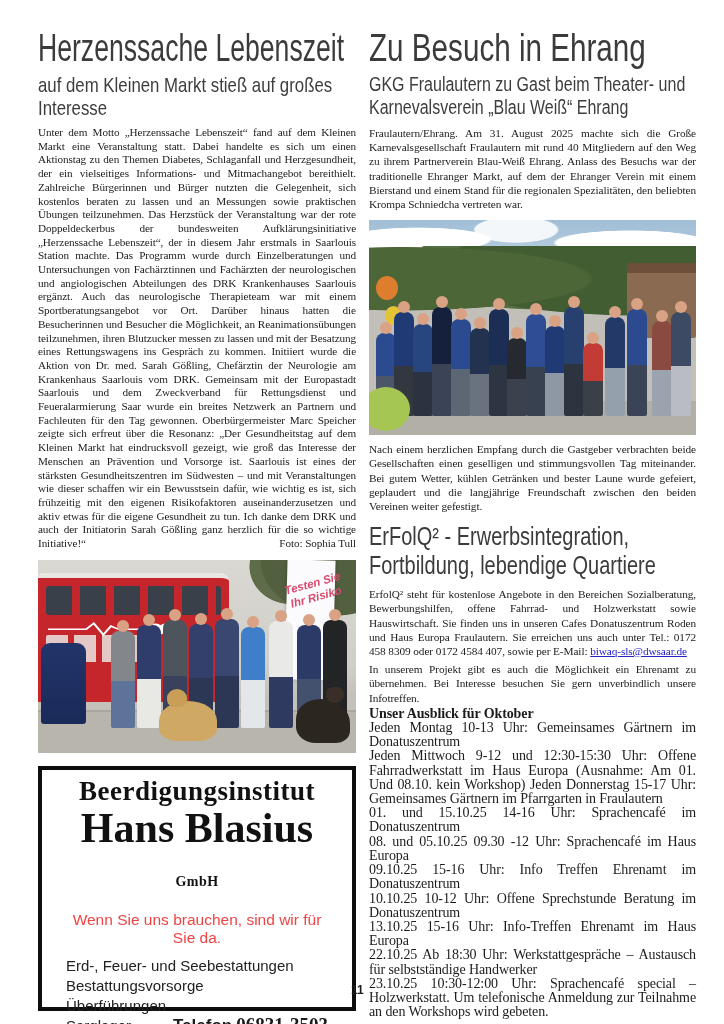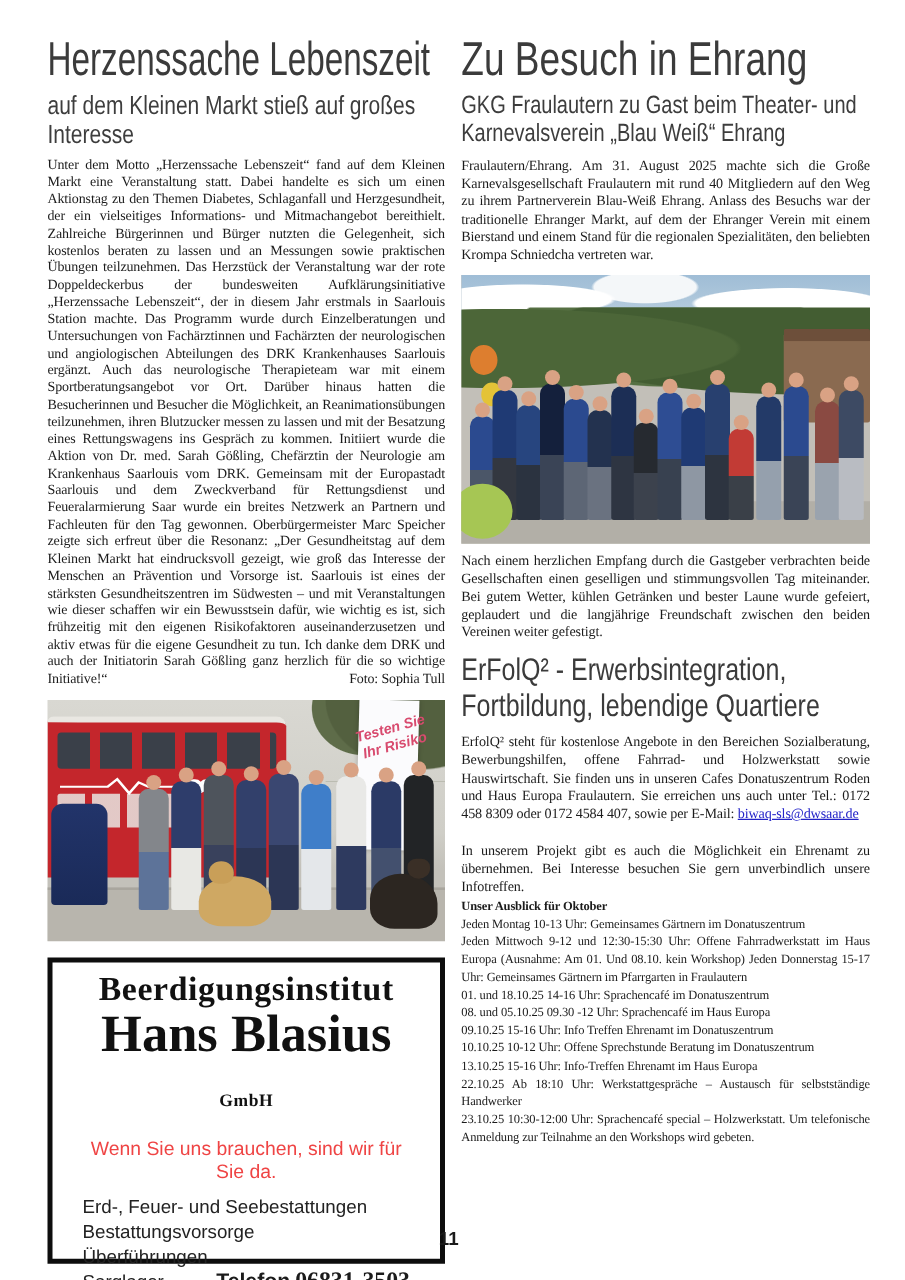--- a/index.html
+++ b/index.html
@@ -19,21 +19,21 @@
   .h2R{font-size:20px;line-height:23px;transform:scaleX(.80);width:125%;margin-top:5px;color:#3d3d3d;}
   .h1E{font-size:25px;line-height:29px;transform:scaleX(.80);width:125%;margin-top:9px;margin-bottom:2px;color:#3b3b3b;}
 
   .body{ text-align:justify;margin:7px 0 0 0;}
   .bodyL{font-size:11.2px;line-height:13.7px;letter-spacing:-.1px;}
   .bodyR{font-size:11.3px;line-height:14.2px;letter-spacing:-.1px;}
   .credit{float:right;}
   .email{color:#2323c8;text-decoration:underline;cursor:pointer;}
   b,.bold{font-weight:normal;}
   .schedTitle{font-weight:bold;margin-top:2px;}
-  .sched-line{font-size:10px;line-height:14.2px;letter-spacing:-.1px;text-align:justify;}
+  .sched-line{font-size:14px;line-height:14.2px;letter-spacing:-.1px;text-align:justify;}
 
   
   .photo{position:relative;overflow:hidden;margin-top:9px;}
   .photoL{width:318px;height:193px;background:linear-gradient(#d9d8d2 0%,#cfcec7 55%,#c3c1ba 70%);}
   .pL-trees{position:absolute;right:0;top:0;width:34%;height:34%;
             background:radial-gradient(ellipse at 80% 0%,#53603f 0 60%,transparent 61%),
                        radial-gradient(ellipse at 40% 10%,#5e6c49 0 45%,transparent 46%);}
   .pL-pave{position:absolute;left:0;bottom:0;width:100%;height:21%;
            background:#b8b5ad;border-top:2px solid #a9a69e;}
   .bus{position:absolute;left:0;top:7%;width:60%;height:64%;background:#c4262c;
@@ -114,21 +114,21 @@
   .ad-gmbh{font-size:14px;font-weight:bold;letter-spacing:.5px;}
   .ad-tag{font-family:"Liberation Sans",sans-serif;font-size:15.5px;margin-top:7px;color:#ef4444;}
   .ad-mid{position:relative;text-align:left;margin-top:9px;}
   .ad-services{font-family:"Liberation Sans",sans-serif;font-size:15px;line-height:20px;color:#222;}
   .ad-phone{position:absolute;right:0;bottom:0;}
   .ad-phone .lbl{font-family:"Liberation Sans",sans-serif;font-weight:bold;font-size:17px;}
   .ad-phone .num{font-family:"Liberation Serif",serif;font-weight:bold;font-size:19px;}
   .ad-addr{font-family:"Liberation Sans",sans-serif;font-size:16.5px;margin-top:5px;color:#222;}
 
   .pagenum{position:absolute;left:351px;top:983px;font-family:"Liberation Sans",sans-serif;
-      font-weight:bold;font-size:15px;color:#1a1a1a;}
+      font-weight:bold;font-size:12px;color:#1a1a1a;}
 </style>
 </head>
 <body>
 
 <div class="page">
   <div class="cols">
 
     <div class="col left">
       <h1 class="disp h1L">Herzenssache Lebenszeit</h1>
       <h2 class="disp h2L">auf dem Kleinen Markt stieß auf großes Interesse</h2>
@@ -223,30 +223,30 @@
             <div class="person" style="left: 88%; height: 80%; --shirt: #8a4a42; --pants: #9aa3ae;"></div>
             <div class="person" style="left: 94%; height: 88%; --shirt: #3d4a63; --pants: #b9bcc2;"></div>
           </div>
         <div class="balloon b-green"></div>
       </div>
 
       <p class="body bodyR">Nach einem herzlichen Empfang durch die Gastgeber verbrachten beide Gesellschaften einen geselligen und stimmungsvollen Tag miteinander. Bei gutem Wetter, kühlen Getränken und bester Laune wurde gefeiert, geplaudert und die langjährige Freundschaft zwischen den beiden Vereinen weiter gefestigt.</p>
 
       <h1 class="disp h1E">ErFolQ² - Erwerbsintegration, Fortbildung, lebendige Quartiere</h1>
       <p class="body bodyR"><span>ErfolQ² steht für kostenlose Angebote in den Bereichen Sozialberatung, Bewerbungshilfen, offene Fahrrad- und Holzwerkstatt sowie Hauswirtschaft. Sie finden uns in unseren Cafes Donatuszentrum Roden und Haus Europa Fraulautern. Sie erreichen uns auch unter Tel.: 0172 458 8309 oder 0172 4584 407, sowie per E-Mail:</span> <a class="email">biwaq-sls@dwsaar.de</a></p>
-      <p class="body bodyR" style="margin-top:16px;">In unserem Projekt gibt es auch die Möglichkeit ein Ehrenamt zu übernehmen. Bei Interesse besuchen Sie gern unverbindlich unsere Infotreffen.</p>
+      <p class="body bodyR" style="margin-top:4px;">In unserem Projekt gibt es auch die Möglichkeit ein Ehrenamt zu übernehmen. Bei Interesse besuchen Sie gern unverbindlich unsere Infotreffen.</p>
       <div class="sched-line schedTitle">Unser Ausblick für Oktober</div>
       <div id="schedule">
           <div class="sched-line"><span>Jeden Montag 10-13 Uhr: Gemeinsames Gärtnern im </span><span class="bold">Donatuszentrum</span></div>
           <div class="sched-line"><span>Jeden Mittwoch 9-12 und 12:30-15:30 Uhr: Offene Fahrradwerkstatt im Haus Europa (Ausnahme: Am 01. Und 08.10. kein Workshop) Jeden Donnerstag 15-17 Uhr: Gemeinsames Gärtnern im </span><span class="bold">Pfarrgarten in Fraulautern</span></div>
-          <div class="sched-line"><span>01. und 18.10.25  14-16 Uhr: Sprachencafé im Donatuszentrum</span></div>
+          <div class="sched-line"><span>01. und 15.10.25  14-16 Uhr: Sprachencafé im Donatuszentrum</span></div>
           <div class="sched-line"><span>08. und 05.10.25  09.30 -12 Uhr: Sprachencafé im Haus Europa</span></div>
           <div class="sched-line"><span>09.10.25  15-16 Uhr: Info Treffen Ehrenamt im Donatuszentrum</span></div>
           <div class="sched-line"><span>10.10.25  10-12 Uhr: Offene Sprechstunde Beratung im </span><span class="bold">Donatuszentrum</span></div>
           <div class="sched-line"><span>13.10.25  15-16 Uhr: Info-Treffen Ehrenamt im Haus Europa</span></div>
-          <div class="sched-line"><span>22.10.25  Ab 18:10 Uhr: Werkstattgespräche – Austausch für selbstständige Handwerker</span></div>
+          <div class="sched-line"><span>22.10.25  Ab 18:30 Uhr: Werkstattgespräche – Austausch für selbstständige Handwerker</span></div>
           <div class="sched-line"><span>23.10.25   10:30-12:00 Uhr: Sprachencafé special – Holzwerkstatt. Um telefonische Anmeldung zur Teilnahme an den Workshops wird gebeten.</span></div>
         </div>
     </div>
   </div>
 
   <div class="pagenum">11</div>
 </div>
 
 </body></html>

